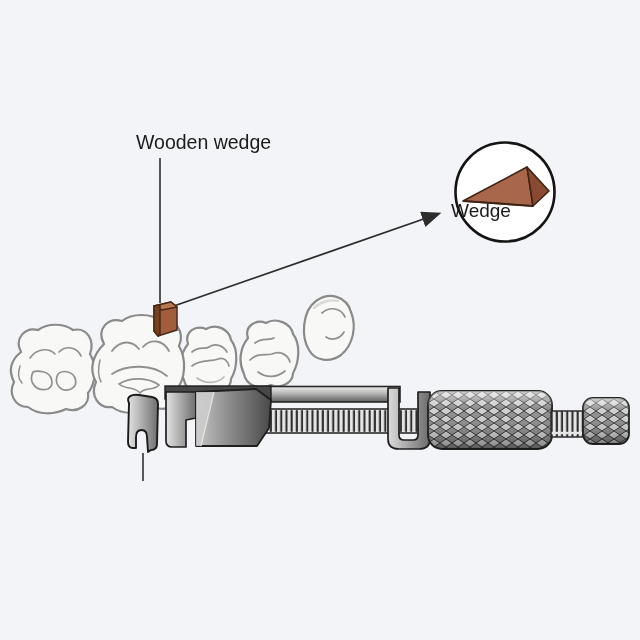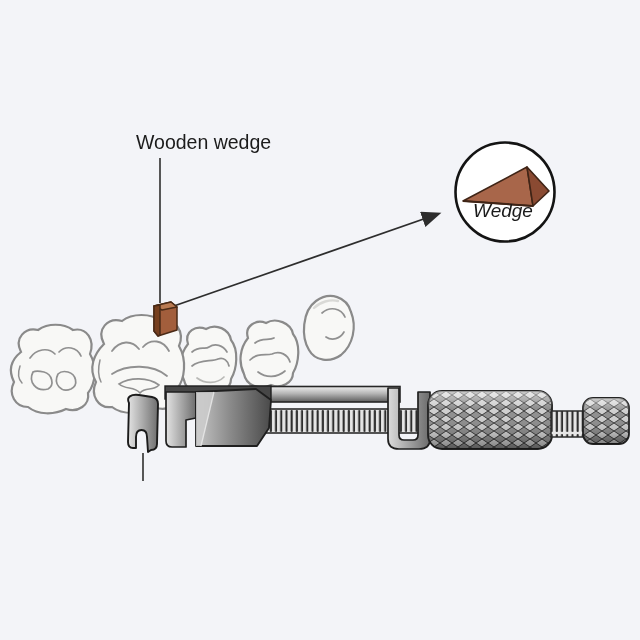--- a/index.html
+++ b/index.html
@@ -15,21 +15,21 @@
   .fig-label{
     position:absolute;
     color:#1b1b1b;
     font-size:19.5px;
     line-height:1.1;
     white-space:nowrap;
     user-select:none;
   }
   #label-wooden-wedge{left:136px;top:132px;}
   #label-slot{left:88px;top:483px;}
-  #label-wedge{left:503px;top:201px;transform:translateX(-50%);font-size:19px;font-style:italic;}
+  #label-wedge{left:481px;top:201px;transform:translateX(-50%);font-size:19px;}
 </style>
 </head>
 <body>
 
 <div class="stage">
 
   <svg width="640" height="640" viewBox="0 0 640 640">
     <defs>
       <marker id="arrowhead" markerWidth="12" markerHeight="10" refX="9" refY="4.5" orient="auto">
         <path d="M0 0 L11 4.5 L0 9 Z" fill="#2d2d2d"></path>

